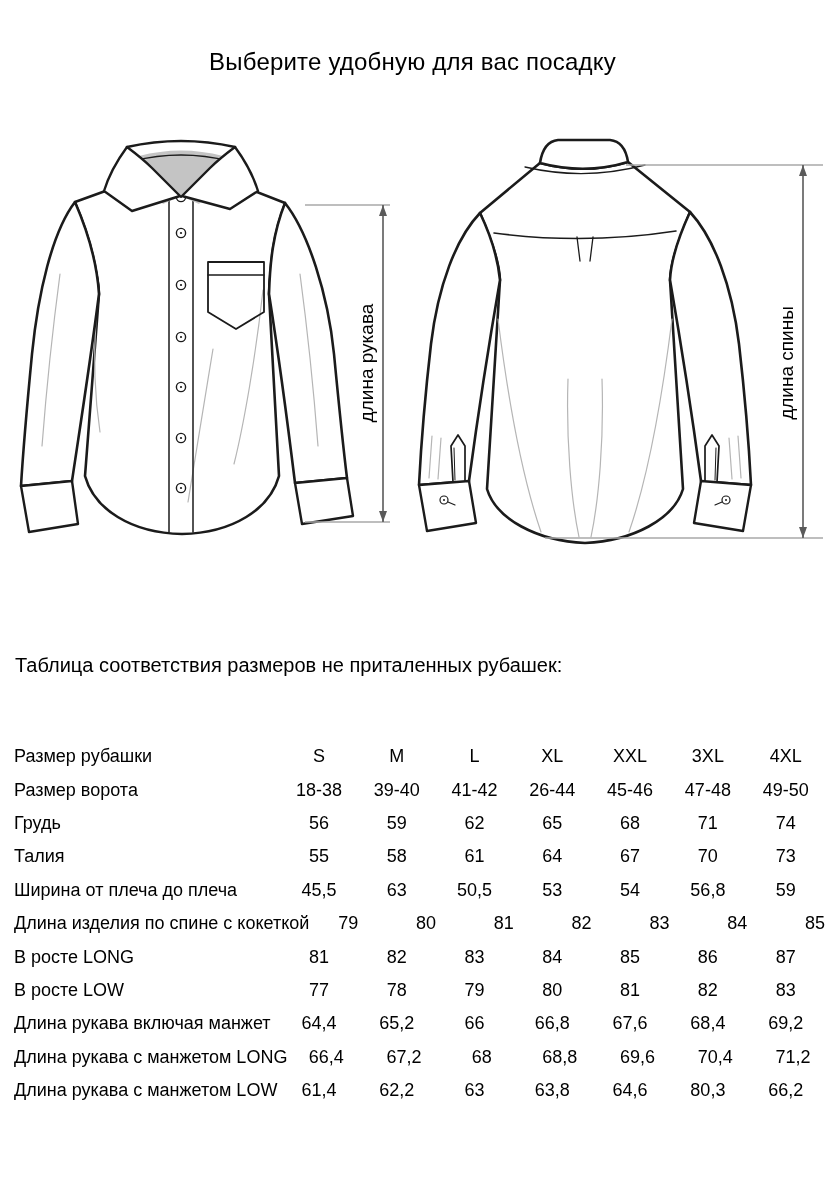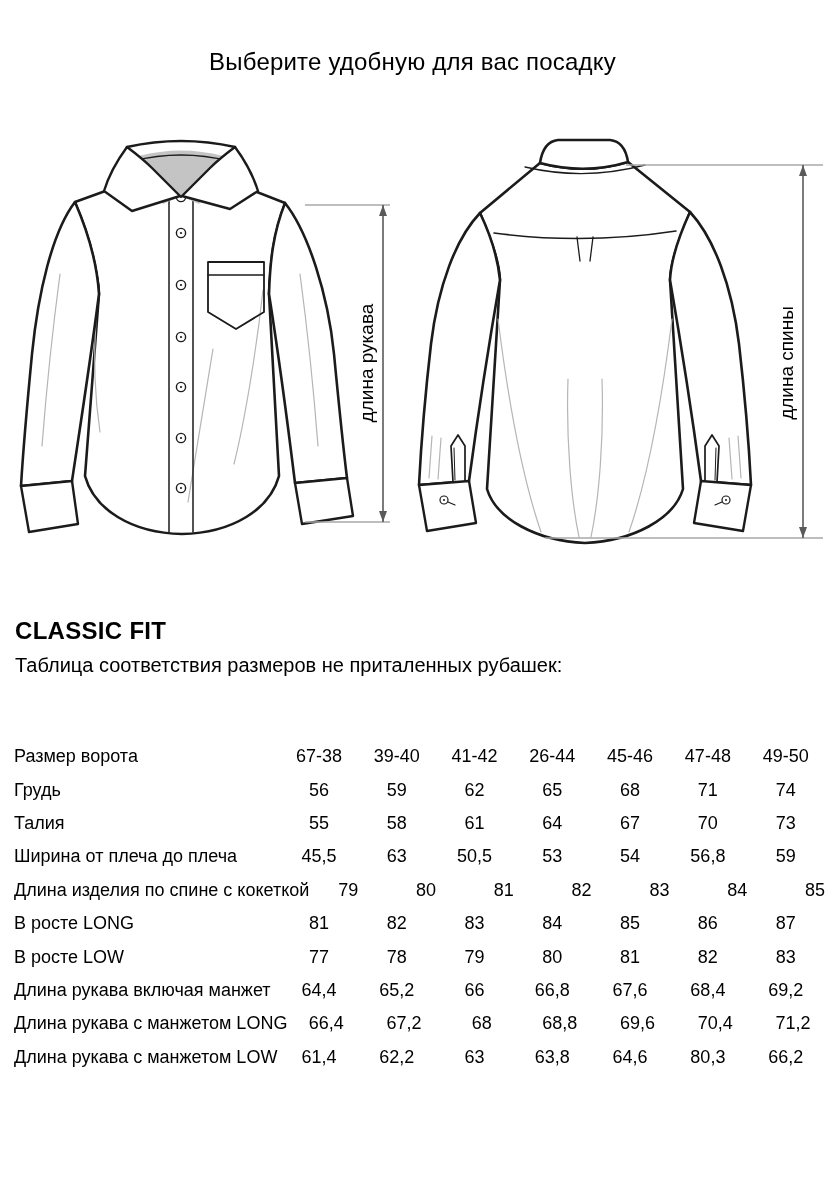--- a/index.html
+++ b/index.html
@@ -151,27 +151,36 @@
       <line class="dim-h" x1="86" y1="7" x2="283" y2="7"></line>
       <line class="dim-h" x1="5" y1="380" x2="283" y2="380"></line>
       <line class="dim-v" x1="263" y1="7" x2="263" y2="380"></line>
       <path class="dim-arrow" d="M 263,7 L 259,18 L 267,18 Z"></path>
       <path class="dim-arrow" d="M 263,380 L 259,369 L 267,369 Z"></path>
     </svg>
     <div class="dim-label" style="left:717px;top:352px;">длина спины</div>
 
   </div>
 
-  <div class="heading">CLASSIC FIT</div>
   <div class="subtitle">Таблица соответствия размеров не приталенных рубашек:</div>
 
   <div class="size-table">
       <div class="t-row">
+        <div class="t-label">Размер рубашки</div>
+        <div class="t-cell">S</div>
+        <div class="t-cell">M</div>
+        <div class="t-cell">L</div>
+        <div class="t-cell">XL</div>
+        <div class="t-cell">XXL</div>
+        <div class="t-cell">3XL</div>
+        <div class="t-cell">4XL</div>
+      </div>
+      <div class="t-row">
         <div class="t-label">Размер ворота</div>
-        <div class="t-cell">67-38</div>
+        <div class="t-cell">18-38</div>
         <div class="t-cell">39-40</div>
         <div class="t-cell">41-42</div>
         <div class="t-cell">26-44</div>
         <div class="t-cell">45-46</div>
         <div class="t-cell">47-48</div>
         <div class="t-cell">49-50</div>
       </div>
       <div class="t-row">
         <div class="t-label">Грудь</div>
         <div class="t-cell">56</div>

